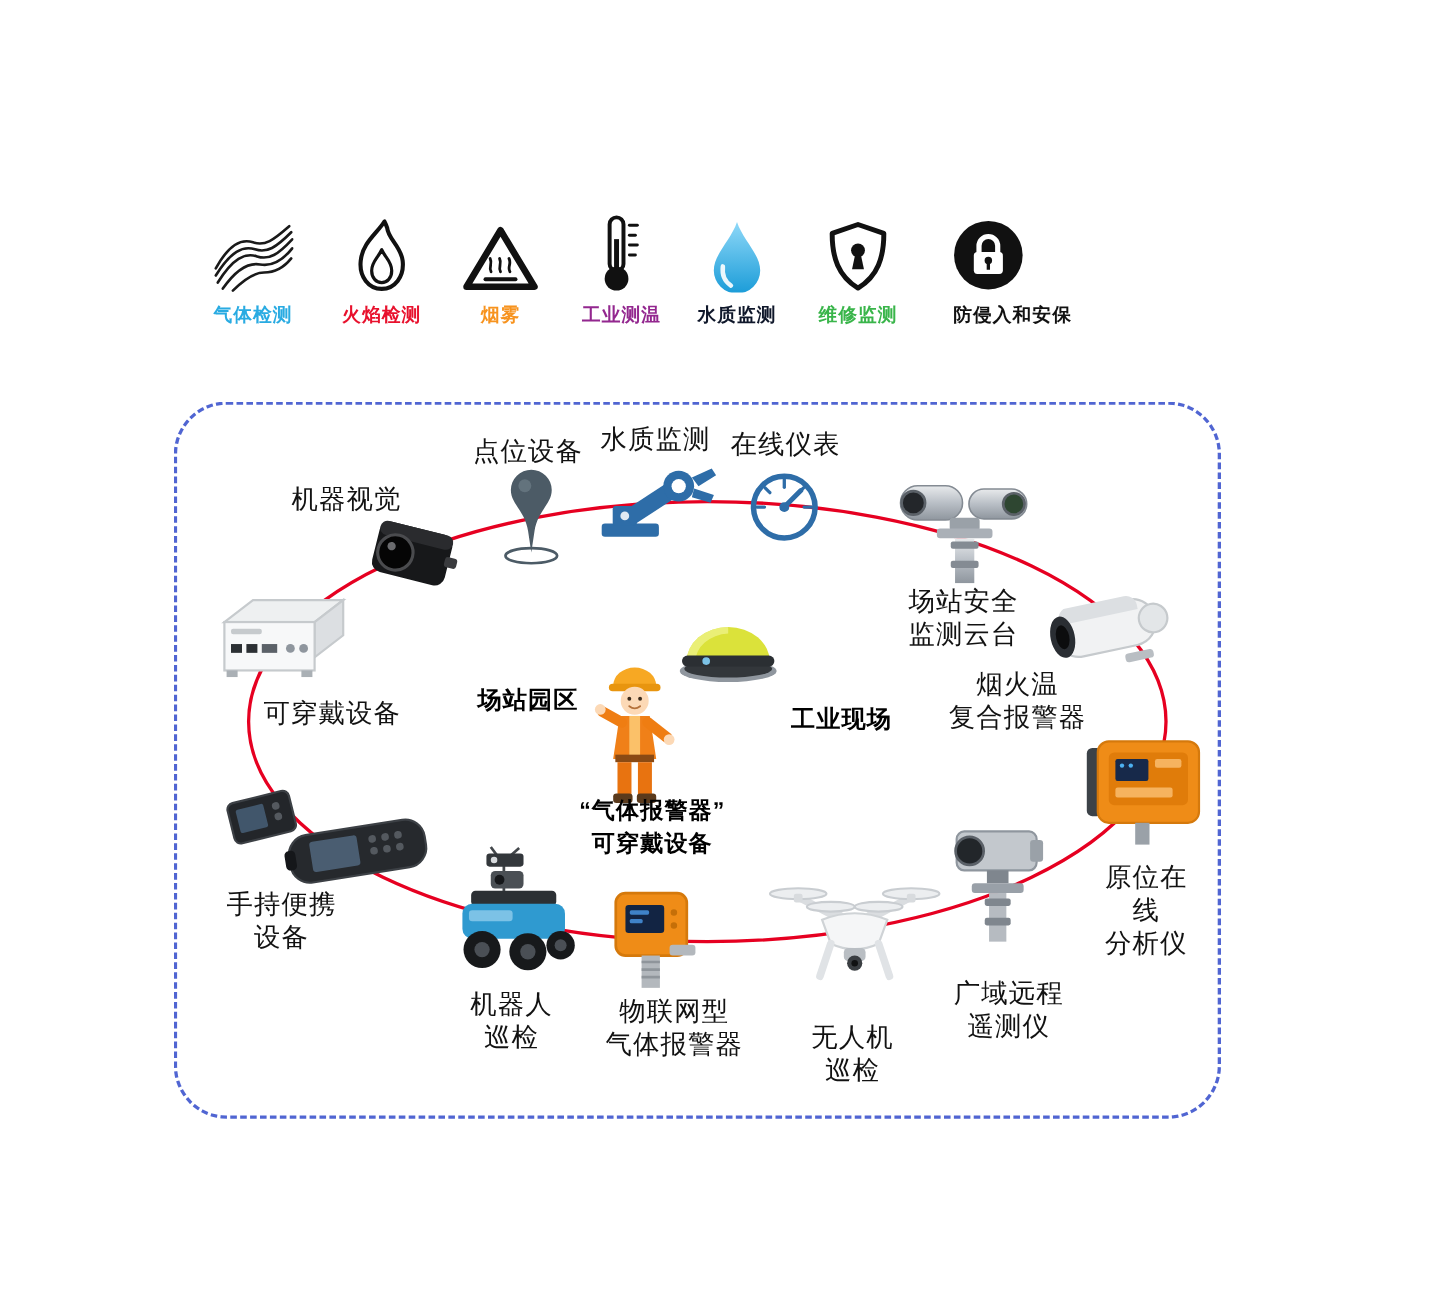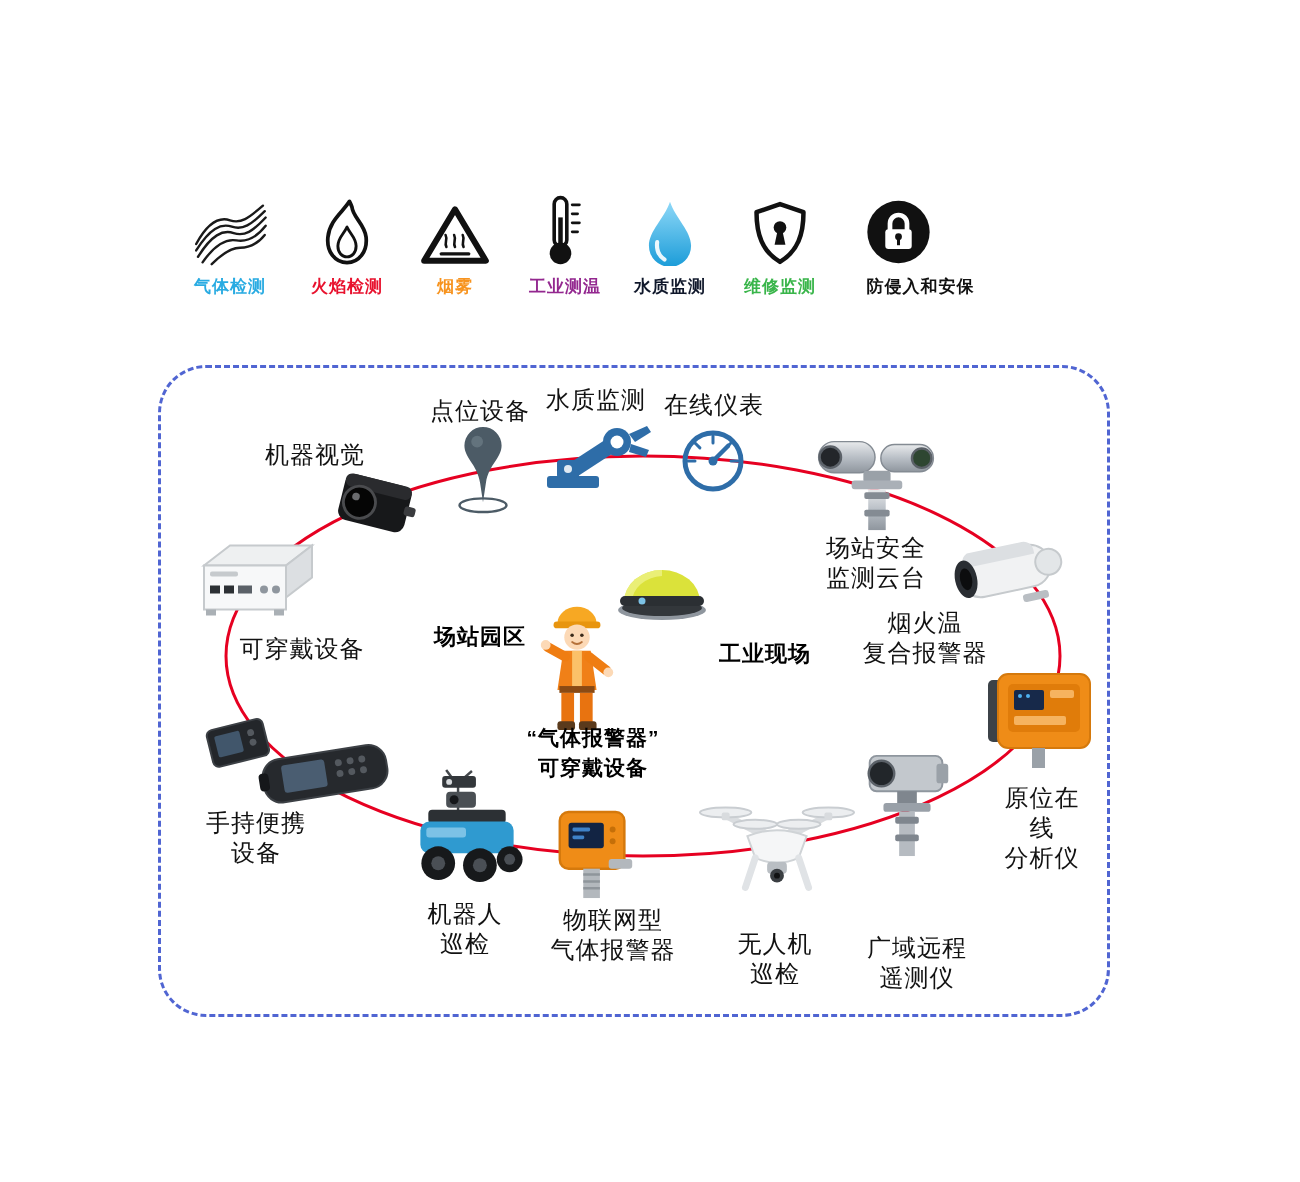--- a/index.html
+++ b/index.html
@@ -383,21 +383,21 @@
   <div class="node-label" style="left:315px; top:440px">机器视觉</div>
   <div class="node-label" style="left:480px; top:396px">点位设备</div>
   <div class="node-label" style="left:596px; top:385px">水质监测</div>
   <div class="node-label" style="left:714px; top:390px">在线仪表</div>
   <div class="node-label" style="left:876px; top:533px">场站安全
 监测云台</div>
   <div class="node-label" style="left:925px; top:608px">烟火温
 复合报警器</div>
   <div class="node-label" style="left:1042px; top:783px">原位在线
 分析仪</div>
-  <div class="node-label" style="left:917px; top:933px">广域远程
+  <div class="node-label" style="left:917px; top:889px">广域远程
 遥测仪</div>
   <div class="node-label" style="left:775px; top:929px">无人机
 巡检</div>
   <div class="node-label" style="left:613px; top:905px">物联网型
 气体报警器</div>
   <div class="node-label" style="left:465px; top:899px">机器人
 巡检</div>
   <div class="node-label" style="left:256px; top:808px">手持便携
 设备</div>
   <div class="node-label" style="left:302px; top:634px">可穿戴设备</div>

